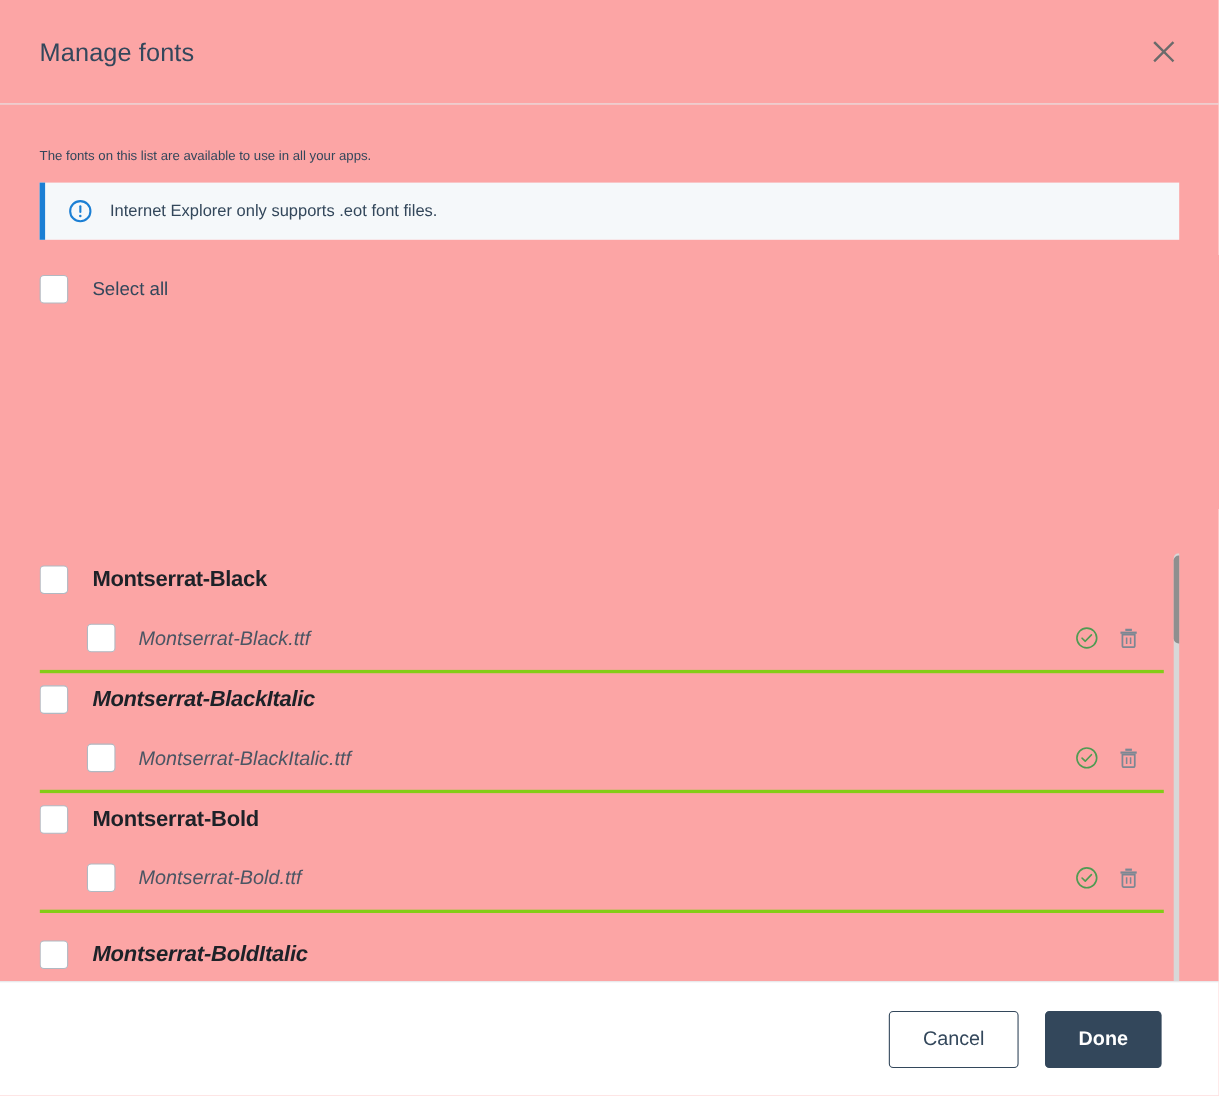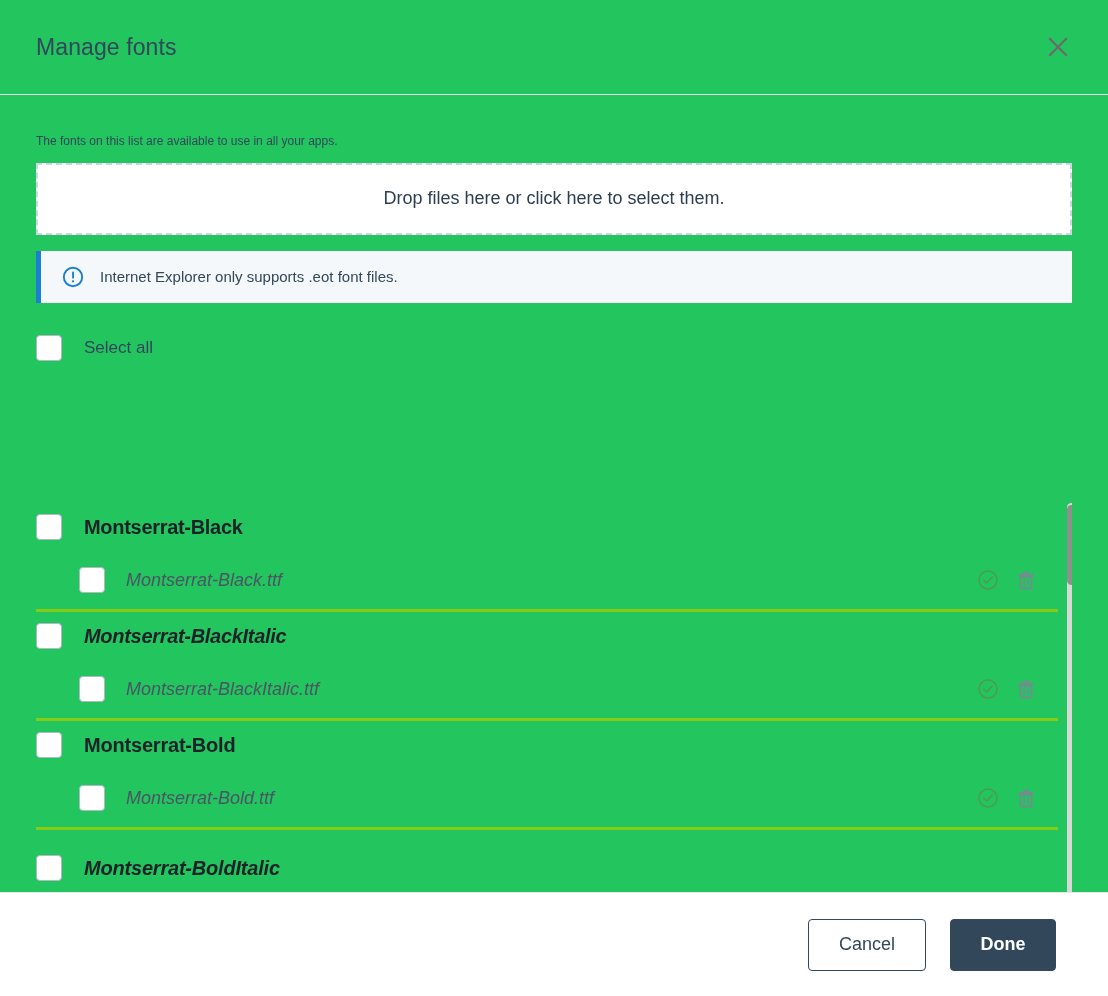--- a/index.html
+++ b/index.html
@@ -10,21 +10,21 @@
     background: #ffffff;
     font-family: "Liberation Sans", sans-serif;
     color: #33475b;
     overflow: hidden;
   }
 
   .dialog {
     position: relative;
     width: 1108px;
     height: 996px;
-    background: #22c55e;
+    background: #fca5a5;
     display: flex;
     flex-direction: column;
   }
 
   
   .dialog-header {
     height: 95px;
     flex: 0 0 95px;
     border-bottom: 1px solid #e5e8ea;
     display: flex;
@@ -262,23 +262,20 @@
           <path d="M3 3 L19 19 M19 3 L3 19" stroke="#6b6b6b" stroke-width="2.2" fill="none" stroke-linecap="square"></path>
         </svg>
       </span>
     </button>
   </div>
 
   <div class="dialog-body">
 
     <div class="intro-text">The fonts on this list are available to use in all your apps.</div>
 
-    <div class="dropzone">
-      <div class="dropzone-text">Drop files here or click here to select them.</div>
-    </div>
 
     <div class="info-banner info-banner-left">
       <span class="info-icon">
         <svg width="22" height="22" viewBox="0 0 22 22">
           <circle cx="11" cy="11" r="9.2" fill="none" stroke="#1b7fd4" stroke-width="1.9"></circle>
           <rect x="10.1" y="5.6" width="1.9" height="7" rx=".9" fill="#1b7fd4"></rect>
           <circle cx="11" cy="15.3" r="1.15" fill="#1b7fd4"></circle>
         </svg>
       </span>
       <span class="info-text">Internet Explorer only supports .eot font files.</span>

